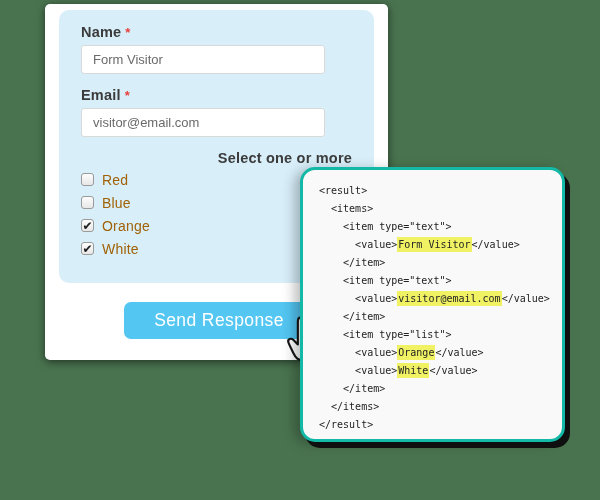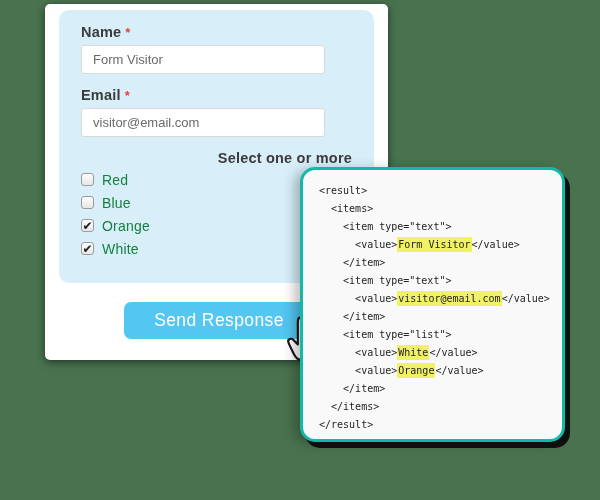--- a/index.html
+++ b/index.html
@@ -14,21 +14,21 @@
   .field-label{margin:4px 0 5px;font-size:14.5px;font-weight:bold;color:#3b3b3b;letter-spacing:.2px;}
   .req{color:#e8413c;margin-left:4px;font-size:13px;}
   .text-input{display:block;width:244px;height:29px;box-sizing:border-box;margin:0 0 13px 0;
     border:1px solid #d9d9d9;border-radius:3px;background:#ffffff;color:#6a6a6a;
     font-family:"Liberation Sans",sans-serif;font-size:13px;padding:0 0 0 11px;outline:none;}
   .group-label{margin:13px 0 2px;font-size:14.5px;font-weight:bold;color:#3b3b3b;letter-spacing:.2px;text-align:right;}
   .cb-row{display:flex;align-items:center;height:23px;}
   .cb-box{width:13px;height:13px;box-sizing:border-box;border:1px solid #9a9a9a;border-radius:3px;
     background:linear-gradient(#fdfdfd,#e7e7e7);margin-right:8px;display:flex;align-items:center;
     justify-content:center;font-size:12px;line-height:12px;color:#1c1c1c;cursor:pointer;}
-  .cb-label{font-size:14px;color:#15803d;letter-spacing:.2px;}
+  .cb-label{font-size:14px;color:#a16207;letter-spacing:.2px;}
   .send-btn{position:absolute;left:79px;top:298px;width:184px;height:37px;background:#53c6f2;
     border:none;border-radius:7px;color:#ffffff;font-family:"Liberation Sans",sans-serif;
     font-size:17.5px;letter-spacing:.4px;cursor:pointer;padding-left:12px;}
   .cursor-icon{position:absolute;left:238px;top:311px;width:46px;height:52px;pointer-events:none;}
 
   
   .code-card{position:absolute;left:300px;top:167px;width:265px;height:275px;box-sizing:border-box;
     background:#f9f9f9;border:3px solid #14b8a6;border-radius:15px;
     box-shadow:5px 6px 0 0 #0f0f0f, -6px 2px 12px rgba(0,0,0,0.25);}
   .code-content{padding:12px 0 0 16px;font-family:"DejaVu Sans Mono","Liberation Mono",monospace;
@@ -82,21 +82,21 @@
     <div class="code-content" id="code-content">
         <div class="code-line"><span>&lt;result&gt;</span></div>
         <div class="code-line"><span>  &lt;items&gt;</span></div>
         <div class="code-line"><span>    &lt;item type="text"&gt;</span></div>
         <div class="code-line"><span>      &lt;value&gt;</span><span class="hl">Form Visitor</span><span>&lt;/value&gt;</span></div>
         <div class="code-line"><span>    &lt;/item&gt;</span></div>
         <div class="code-line"><span>    &lt;item type="text"&gt;</span></div>
         <div class="code-line"><span>      &lt;value&gt;</span><span class="hl">visitor@email.com</span><span>&lt;/value&gt;</span></div>
         <div class="code-line"><span>    &lt;/item&gt;</span></div>
         <div class="code-line"><span>    &lt;item type="list"&gt;</span></div>
+        <div class="code-line"><span>      &lt;value&gt;</span><span class="hl">Orange</span><span>&lt;/value&gt;</span></div>
         <div class="code-line"><span>      &lt;value&gt;</span><span class="hl">White</span><span>&lt;/value&gt;</span></div>
-        <div class="code-line"><span>      &lt;value&gt;</span><span class="hl">Orange</span><span>&lt;/value&gt;</span></div>
         <div class="code-line"><span>    &lt;/item&gt;</span></div>
         <div class="code-line"><span>  &lt;/items&gt;</span></div>
         <div class="code-line"><span>&lt;/result&gt;</span></div>
       </div>
   </div>
 
 </div>
 
 </body></html>

